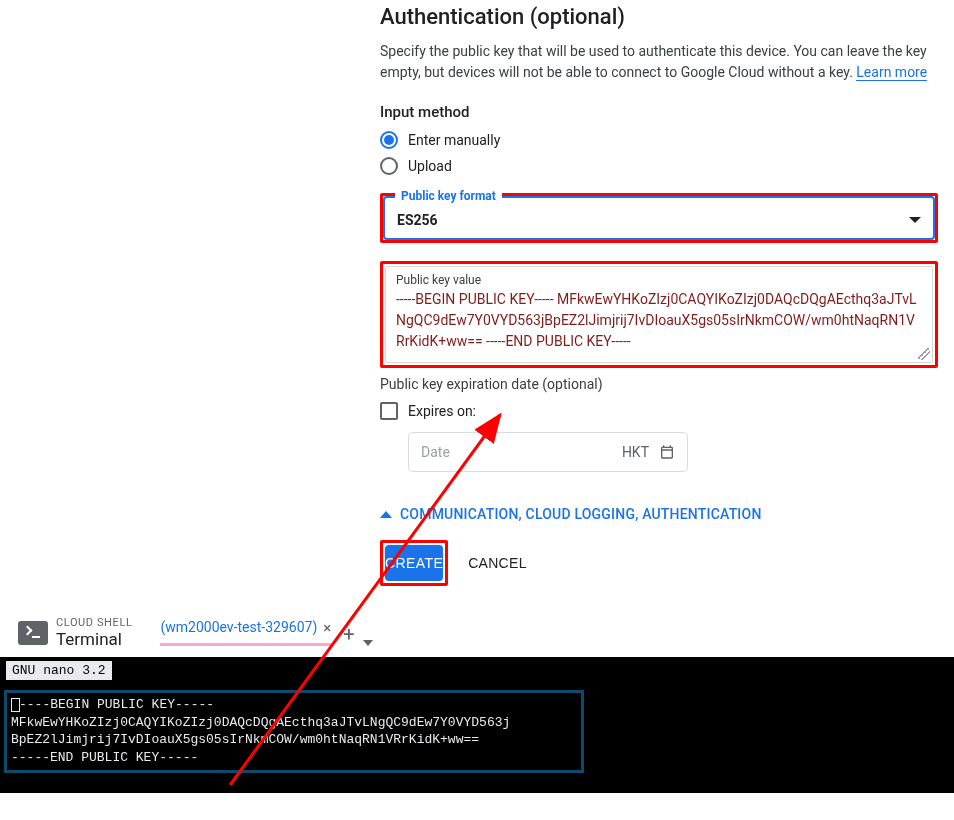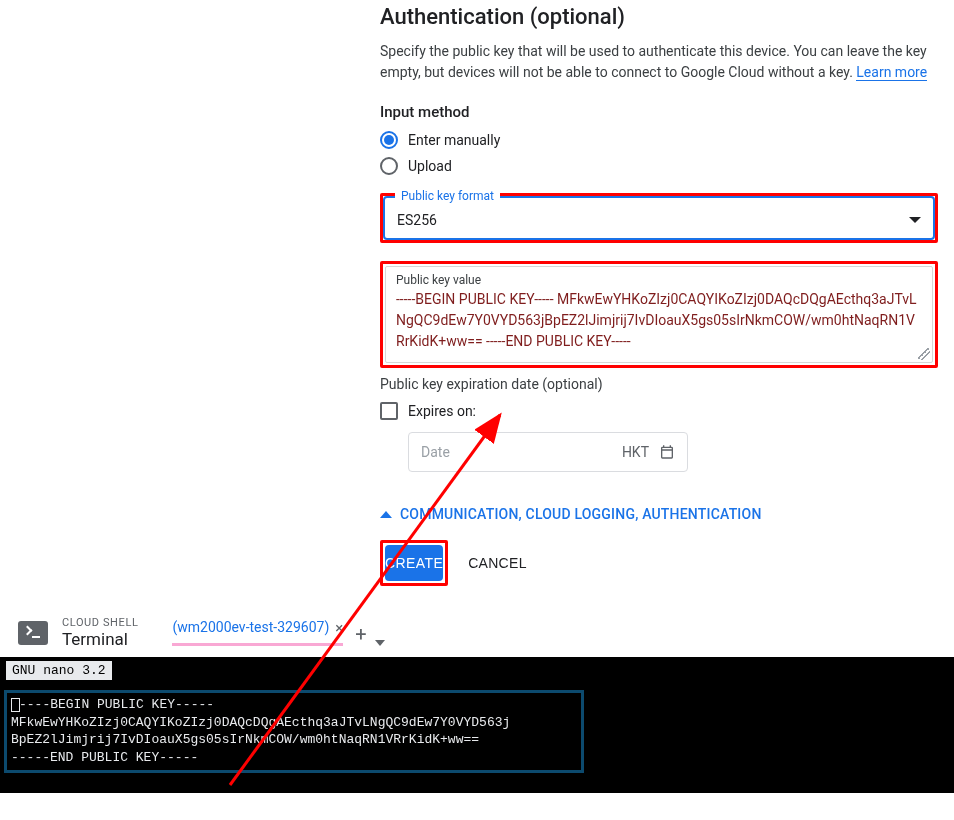--- a/index.html
+++ b/index.html
@@ -52,20 +52,21 @@
     display: inline-flex; align-items: center; justify-content: center;
   }
   .radio.selected { border-color: #1a73e8; }
   .radio.selected::after { content:""; width:10px; height:10px; background:#1a73e8; border-radius:50%; }
 
   
   .highlight-box {
     border: 3px solid #ff0000;
     border-radius: 2px;
     margin-bottom: 18px;
+    font-weight: bold;
   }
   .md-select {
     position: relative;
     border: 2px solid #1a73e8;
     border-radius: 4px;
     padding: 14px 12px 10px 12px;
     display: flex; align-items:center; justify-content:space-between;
     background:#fff;
   }
   .md-select .float-label {
@@ -141,21 +142,21 @@
     background:#1a73e8; color:#fff; font-weight:500; font-size:14px;
     padding: 10px 0; border:none; border-radius:4px; letter-spacing:.4px;
   }
   .btn-flat {
     background:transparent; border:none; color:#202124; font-weight:500;
     font-size:14px; letter-spacing:.3px;
   }
 
   
   .shell-bar {
-    display:flex; align-items:center; gap:14px; padding:10px 14px 8px 18px;
+    display:flex; align-items:center; gap:8px; padding:10px 14px 8px 18px;
     border-top: 0px;
   }
   .shell-icon {
     width:30px; height:24px; background:#5f6368; border-radius:3px; position:relative;
     display:flex; align-items:center; justify-content:center;
   }
   .shell-icon::before {
     content:""; position:absolute; left:6px; top:6px; width:5px; height:5px;
     border-right:2px solid #fff; border-bottom:2px solid #fff; transform:rotate(-45deg);
   }

